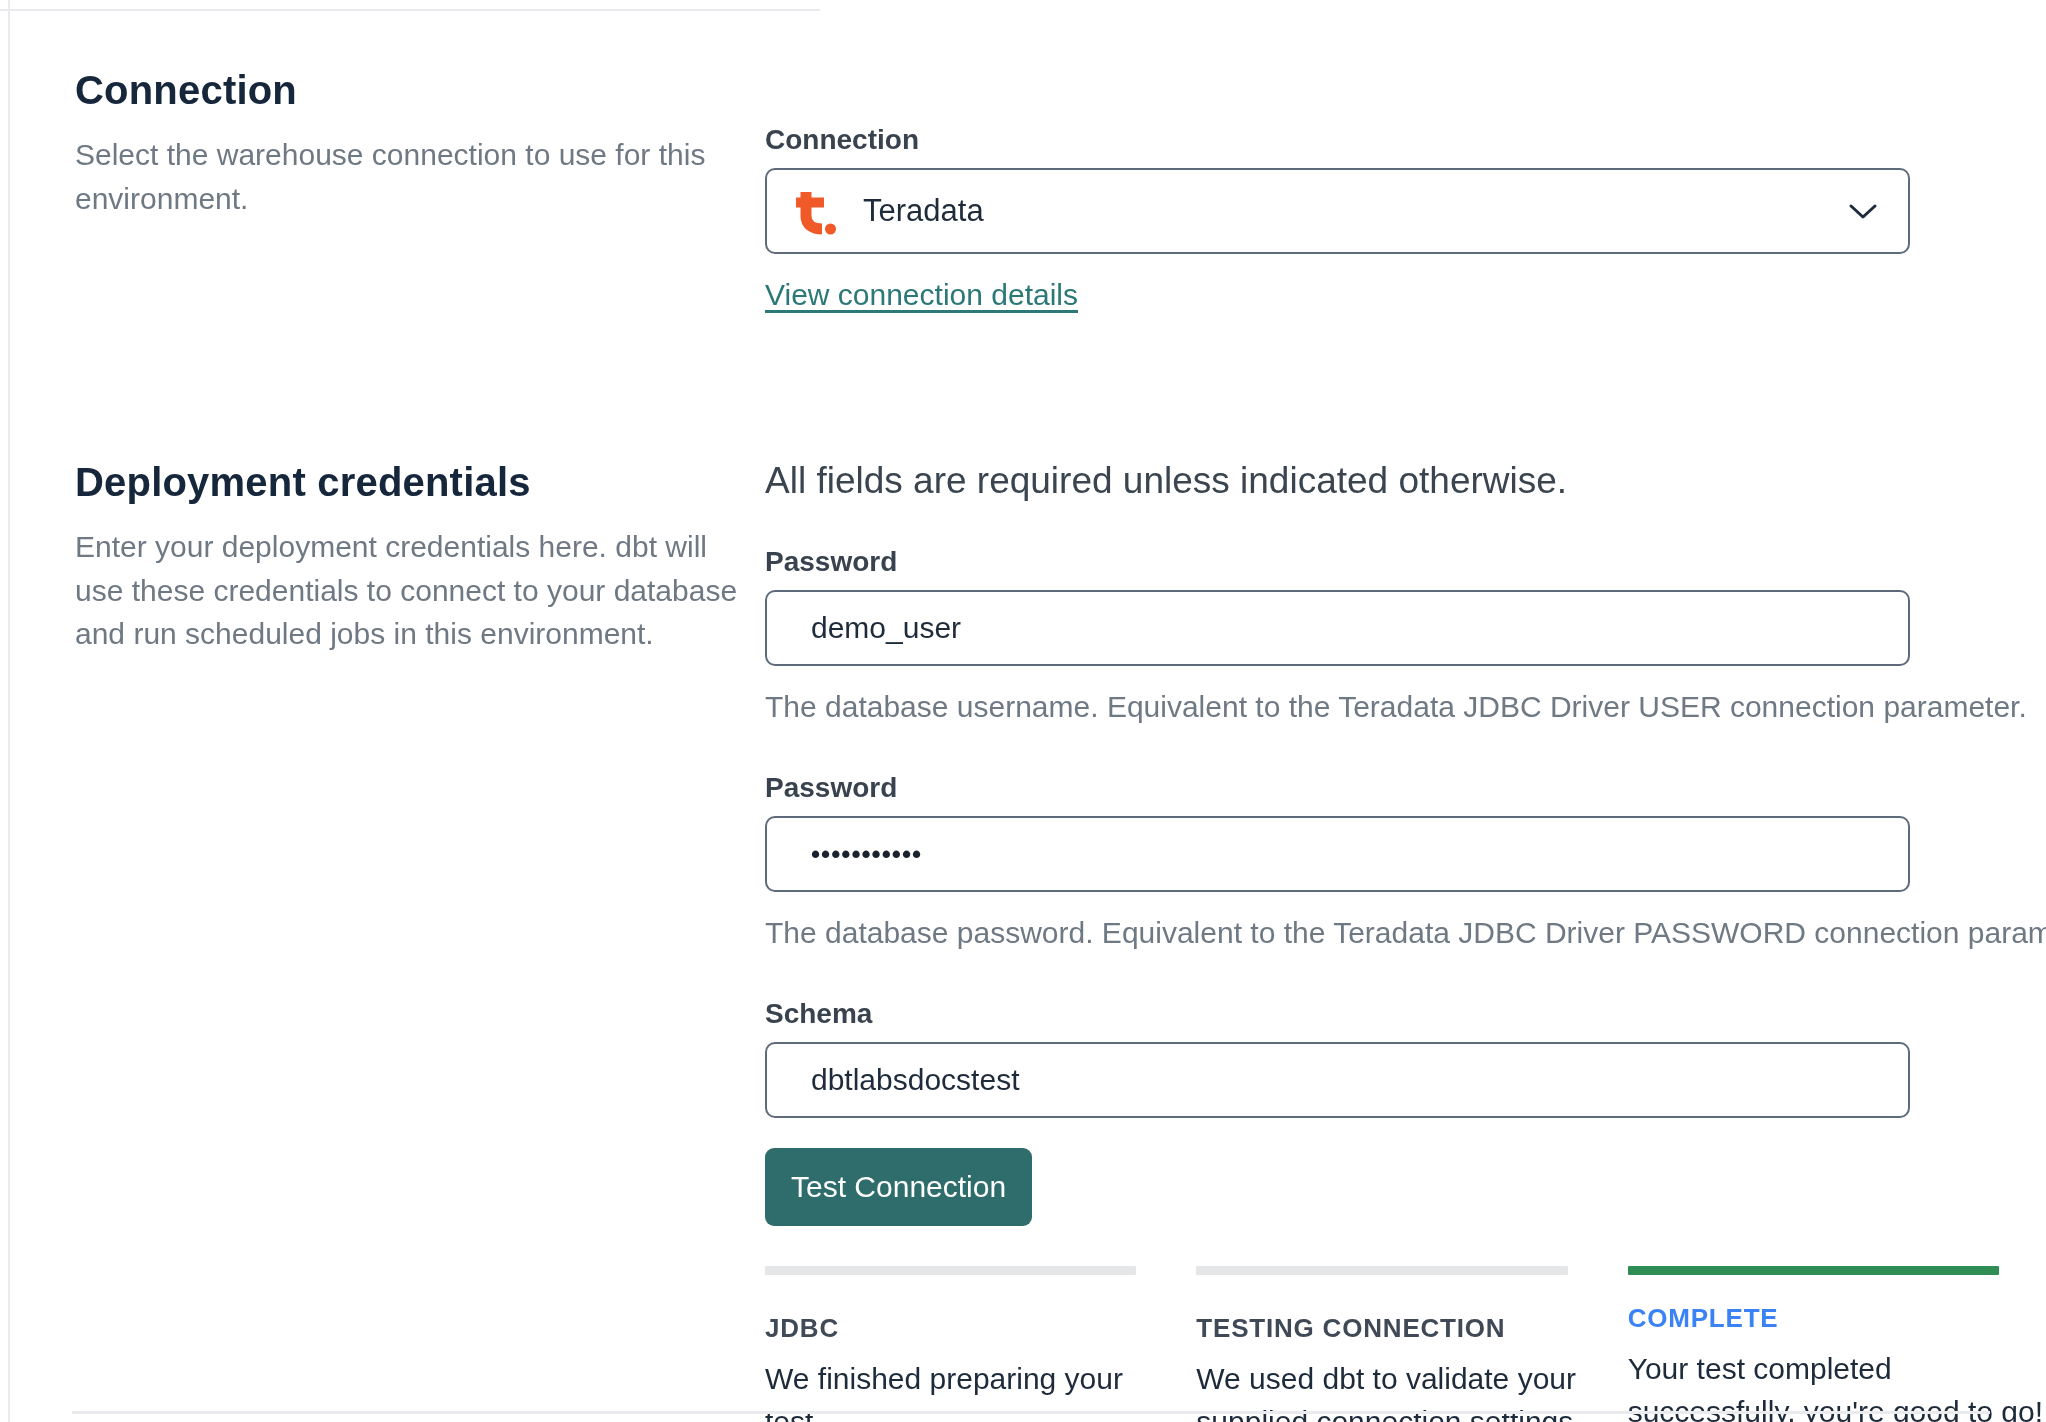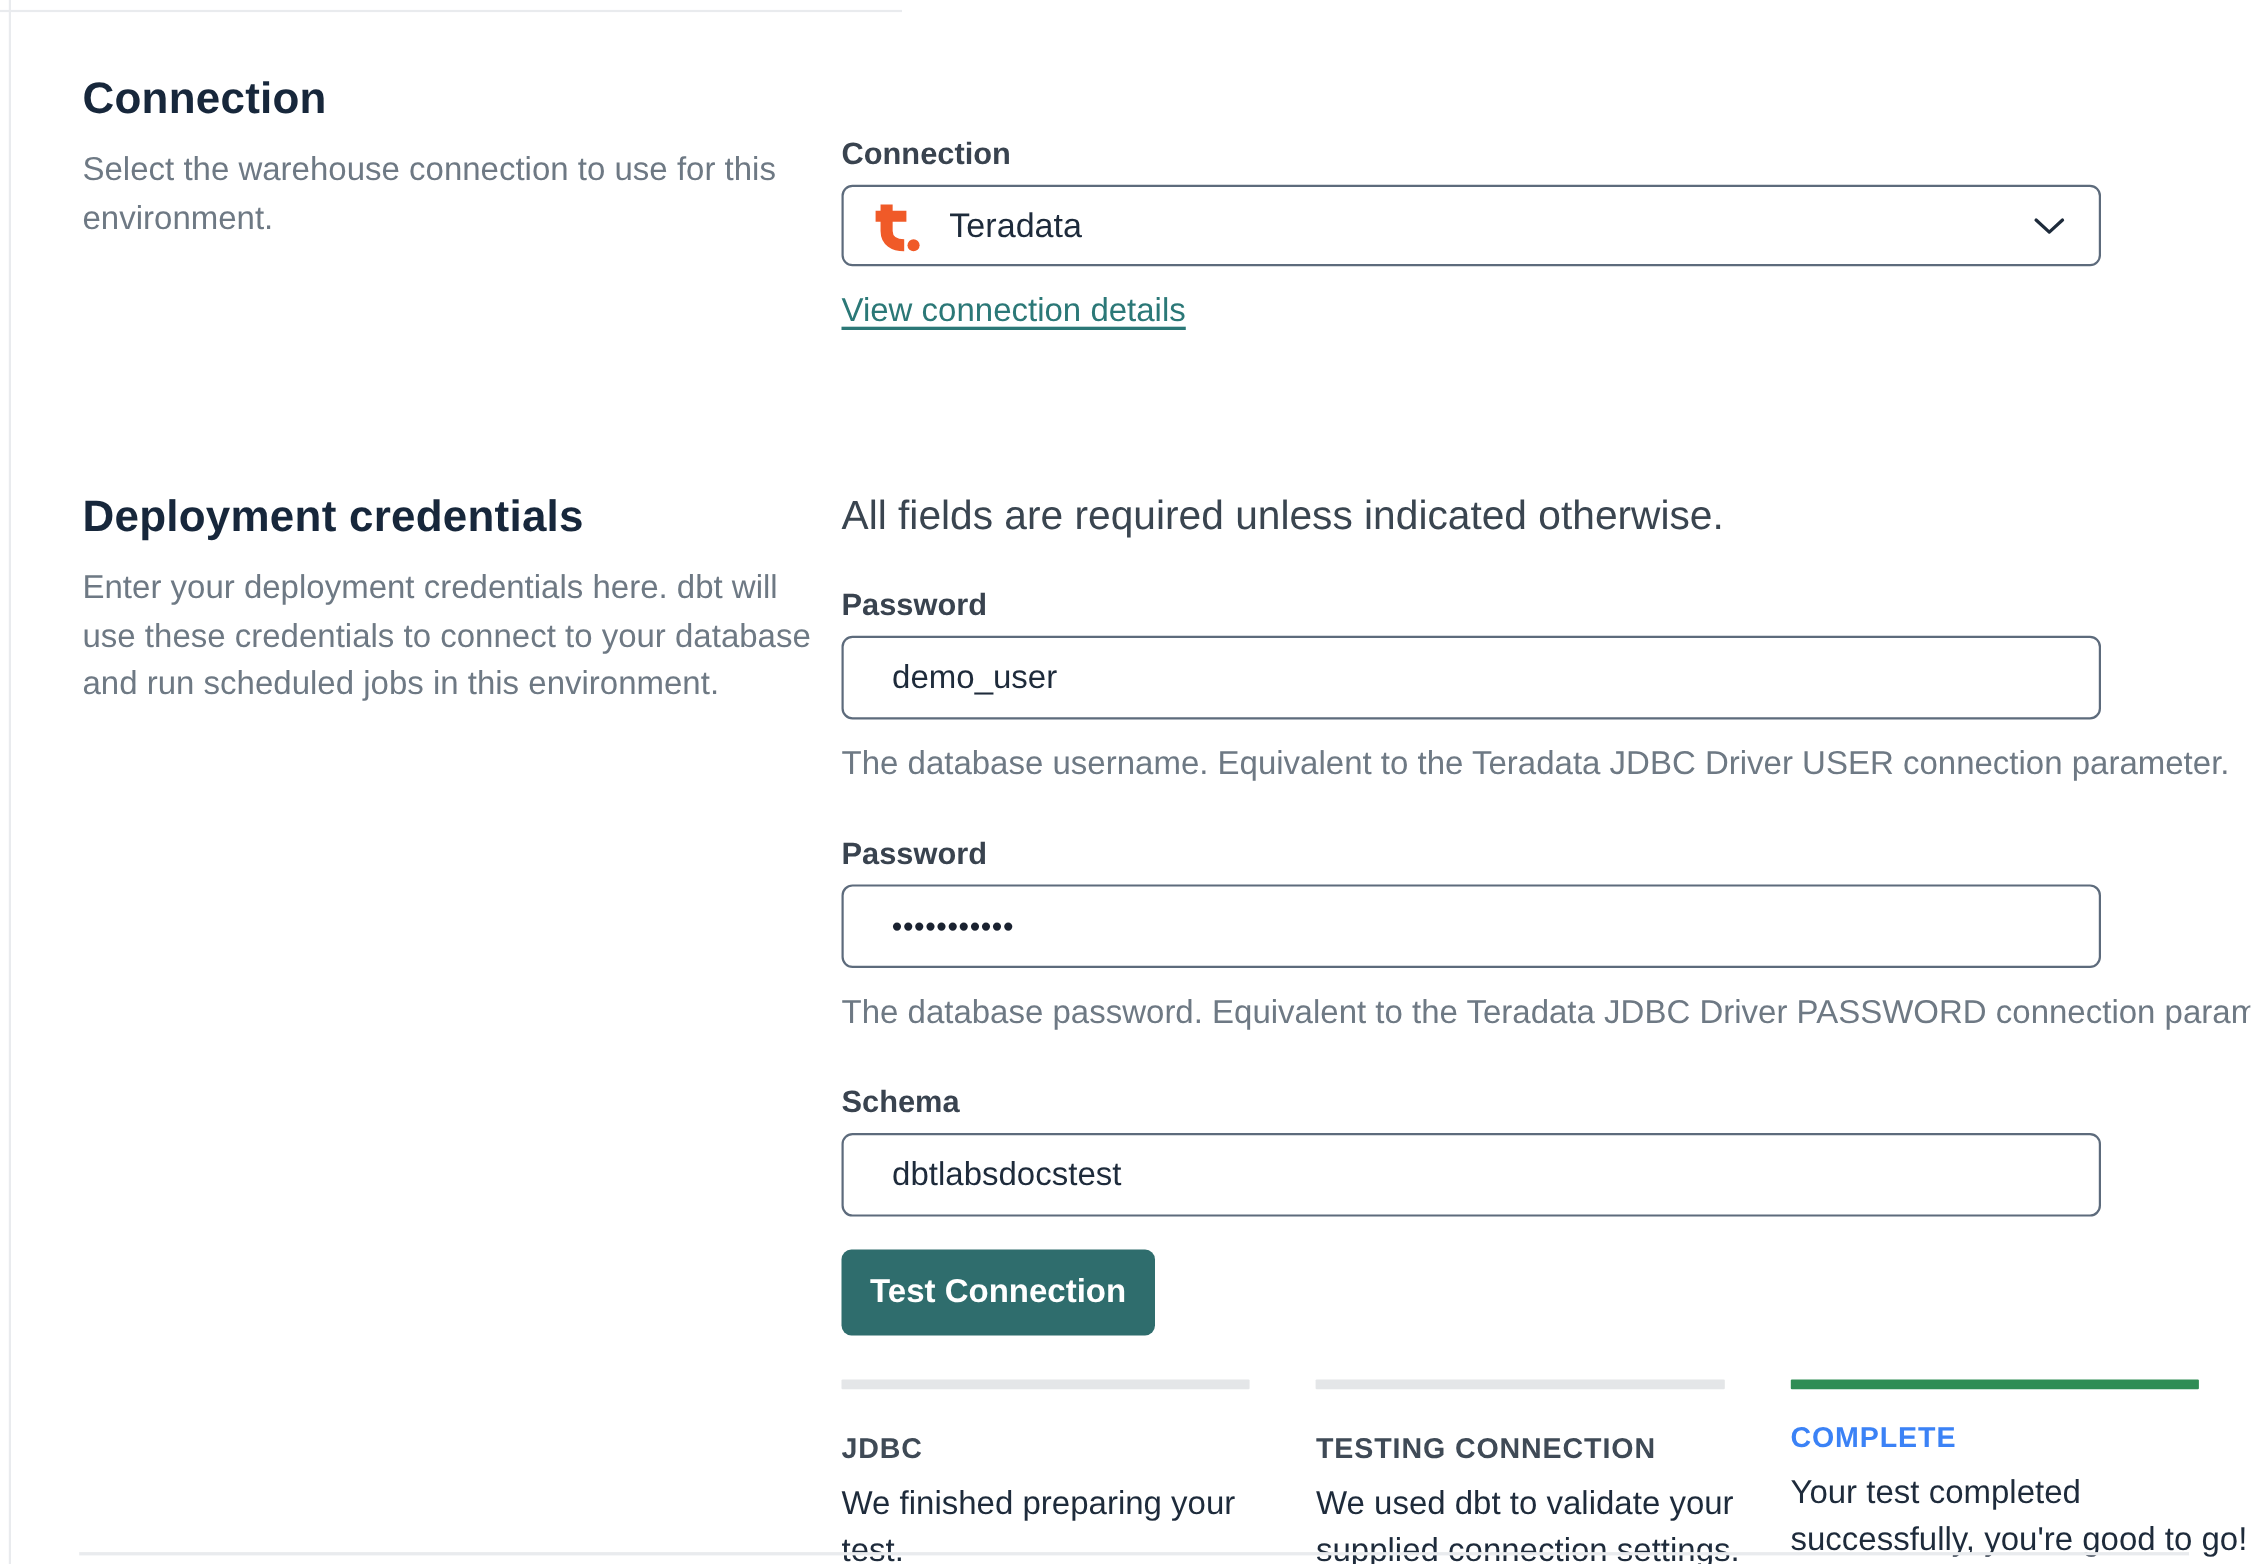--- a/index.html
+++ b/index.html
@@ -37,21 +37,21 @@
     font-size: 30px; line-height: 1.45; color: var(--text-gray, #6e7984);
     width: 680px;
   }
   .col-right-offset { margin-top: 56px; }
 
   .field-label {
     display: block; font-size: 28px; font-weight: 700;
     color: var(--label-slate, #39434f); margin-bottom: 12px;
   }
   .select-box {
-    width: 1145px; height: 74px;
+    width: 1145px; height: 86px;
     border: 2px solid var(--input-border, #5d6b7c);
     border-radius: 10px; background: #fff;
     display: flex; align-items: center; cursor: pointer; justify-content: flex-end;
   }
   .select-logo { margin-left: 26px; display: flex; align-items: center; }
   .select-value { margin-left: 24px; font-size: 31px; color: var(--text-dark, #1e2b3b); }
   .select-chevron { margin-left: auto; margin-right: 30px; display: flex; align-items: center; }
 
   a.details-link {
     display: inline-block; margin-top: 24px;
@@ -77,21 +77,21 @@
   .field-help {
     margin-top: 24px; font-size: 30px; color: var(--text-gray, #6e7984);
     white-space: nowrap;
   }
 
   .test-btn {
     margin-top: 30px;
     height: 78px; padding: 0 26px;
     background: var(--button-teal, #2f6d6d); color: #ffffff;
     font-family: "Liberation Sans", sans-serif;
-    font-size: 30px; font-weight: 700;
+    font-size: 30px; font-weight: 400;
     border: none; border-radius: 9px; cursor: pointer;
   }
 
   .progress-row {
     margin-top: 40px; width: 1234px;
     display: grid; grid-template-columns: 1fr 1fr 1fr; column-gap: 60px;
   }
   .step { position: relative; }
   .step-bar { width: 100%; height: 9px; border-radius: 1px; background: #e4e6e8; }
   .step-label {

